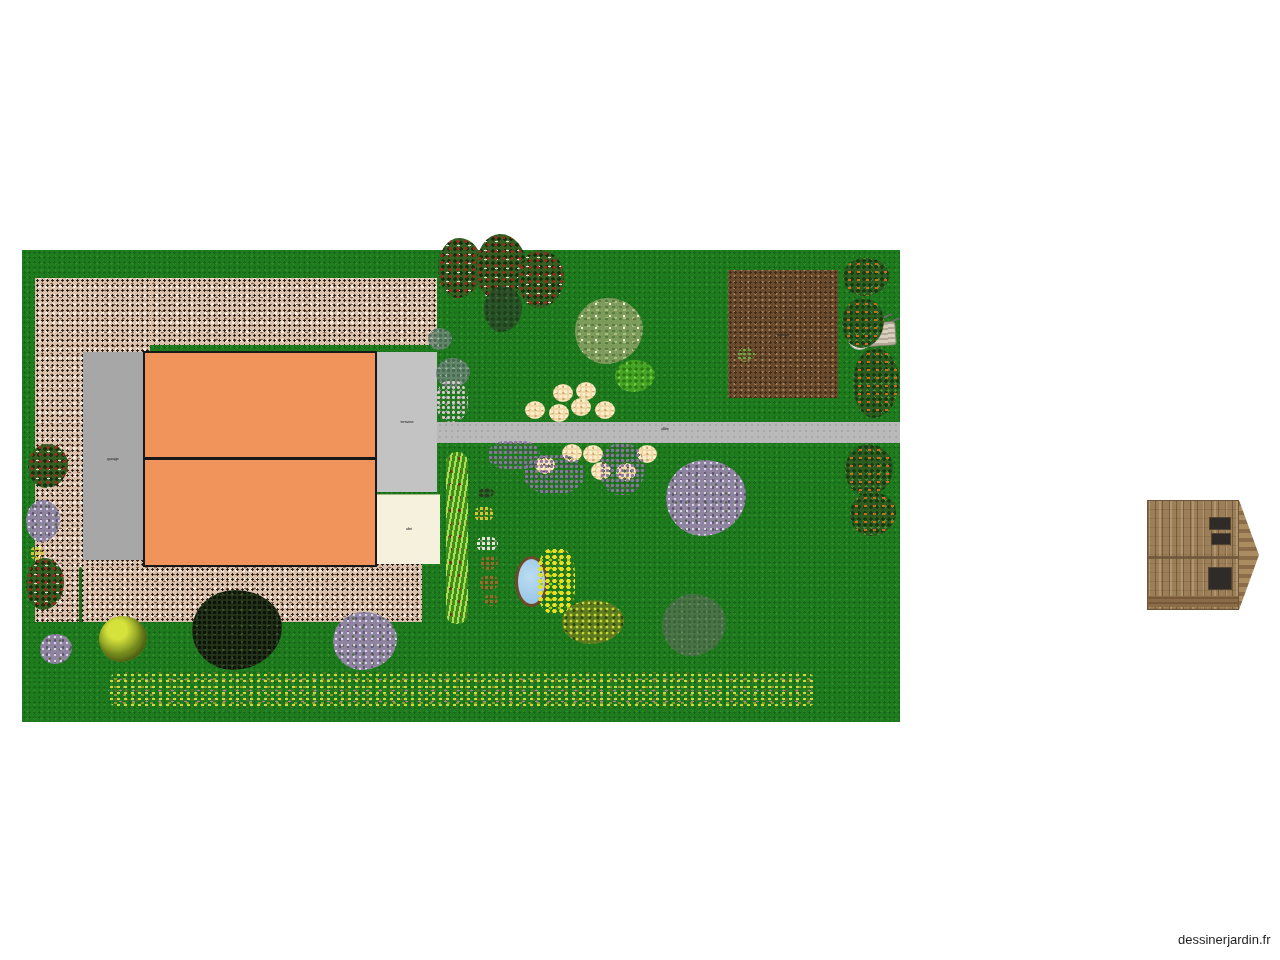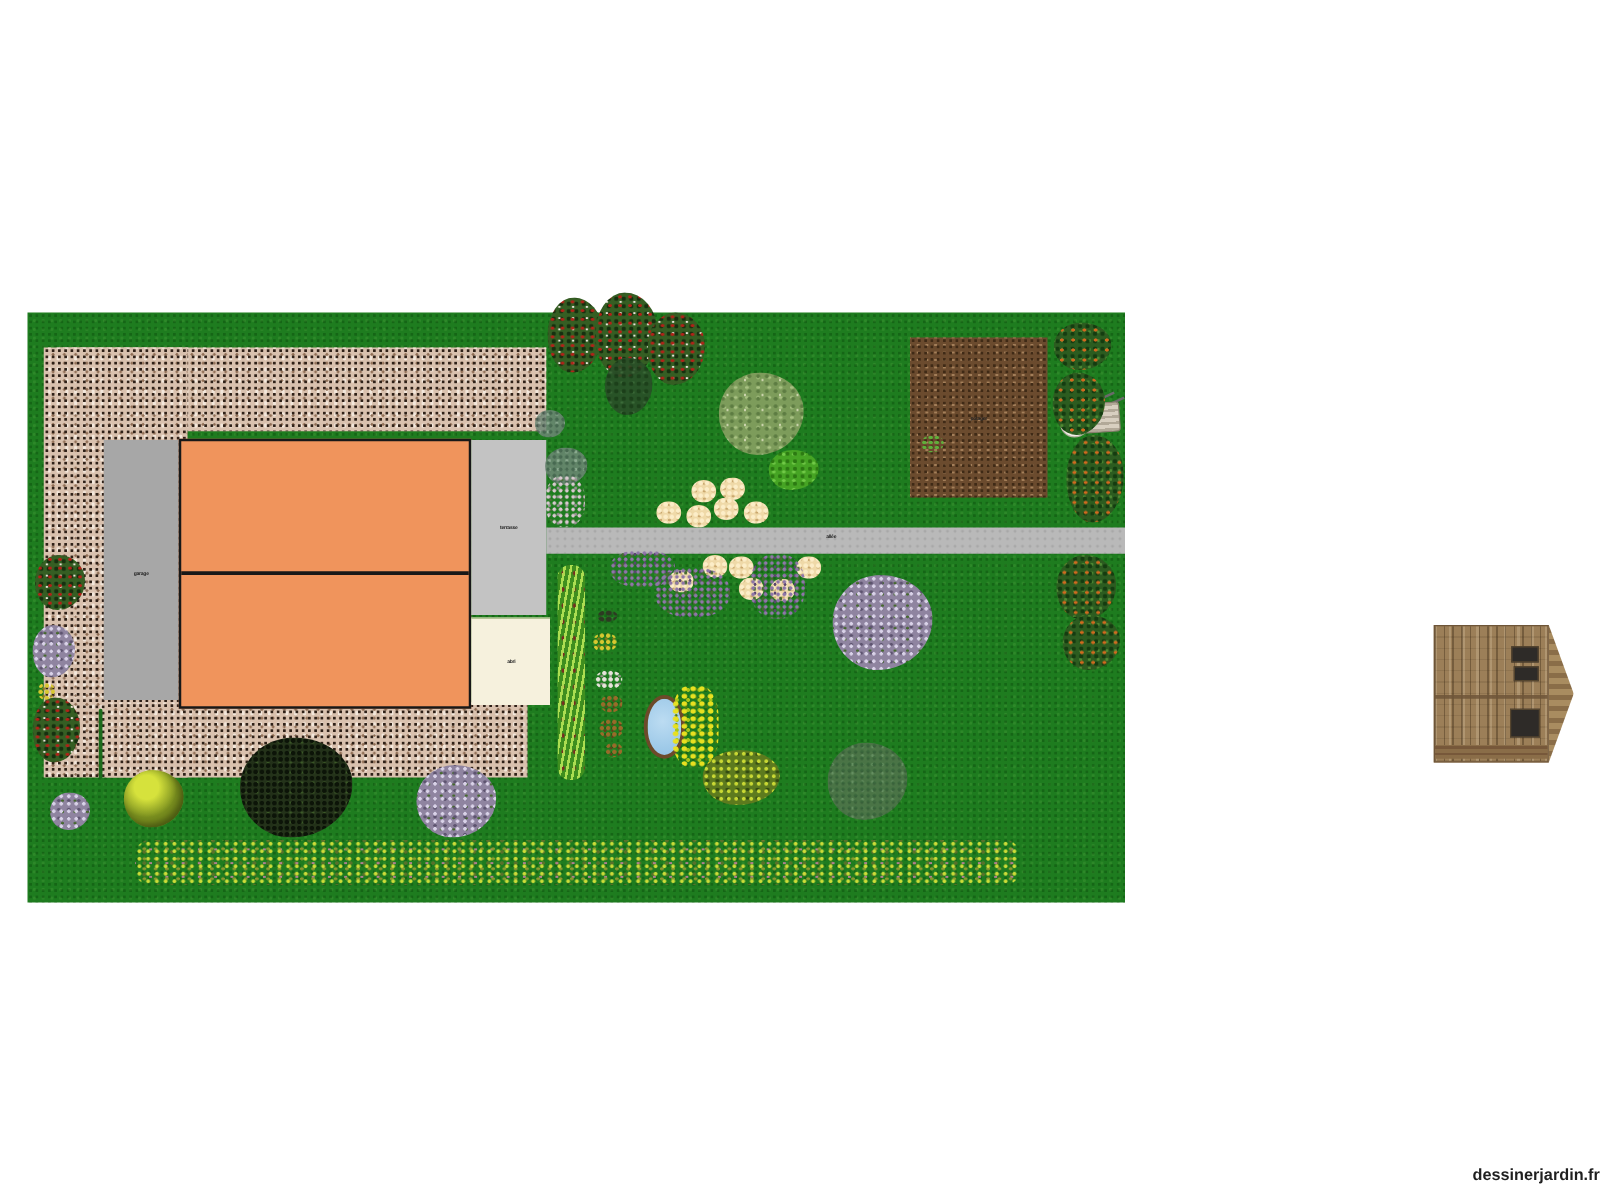--- a/index.html
+++ b/index.html
@@ -1,17 +1,17 @@
 <!DOCTYPE html>
 <html><head>
 <meta charset="utf-8">
 <style>
   html,body{margin:0;padding:0;background:#ffffff;width:1280px;height:960px;
     font-family:"Liberation Sans", sans-serif;overflow:hidden;}
-  #stage{position:relative;width:1280px;height:928px;background:#ffffff;font-weight:bold;}
+  #stage{position:relative;width:1280px;height:928px;background:#ffffff;}
   .abs{position:absolute;}
 
   
   .lawn{background-color:#1e7c1f;
     background-image:
       radial-gradient(rgba(0,50,0,.30) 1px, transparent 1.4px),
       radial-gradient(rgba(130,205,95,.16) 1px, transparent 1.4px);
     background-size:5px 5px,7px 7px;background-position:0 0,2px 3px;}
   .gravel{background-color:#d9c1ae;
     background-image:

